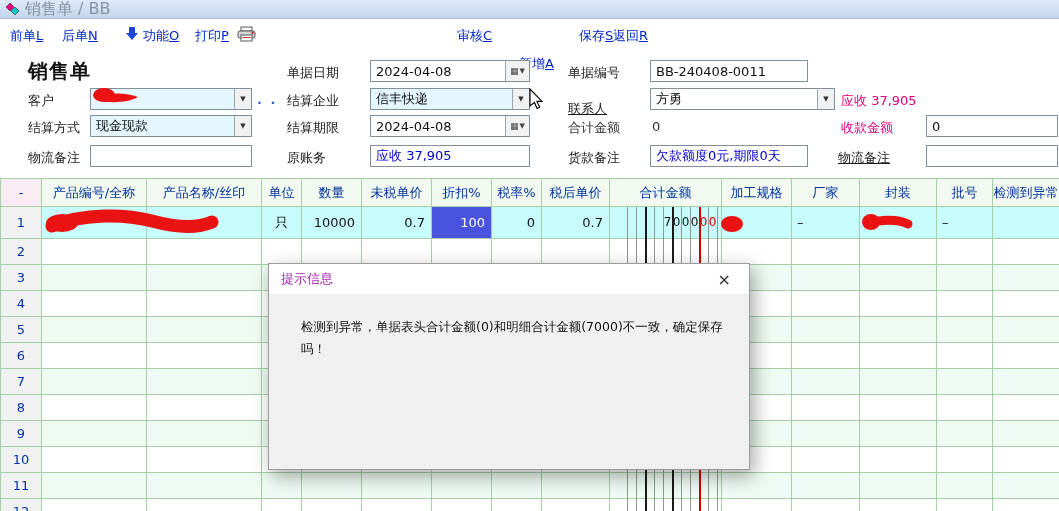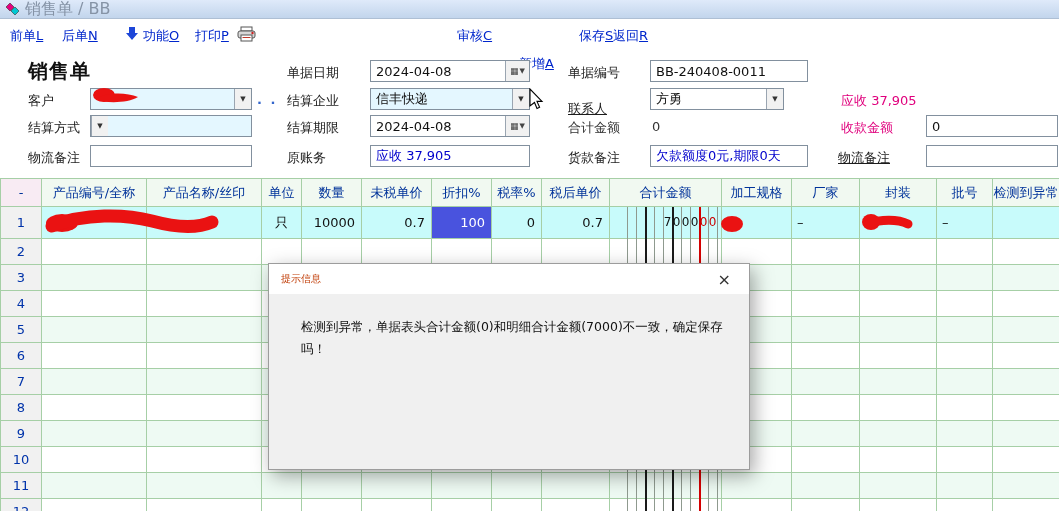--- a/index.html
+++ b/index.html
@@ -54,21 +54,21 @@
   .digit { position:absolute; width:9px; text-align:center; font-size:12px; color:#111; }
   .digit.red { color:#cc0000; }
 
   svg.overlay { pointer-events:none; }
 
   
   #dialog { left:268px; top:263px; width:482px; height:207px; background:#f0f0f0;
     border:1px solid #9c9c9c; box-shadow:4px 6px 18px rgba(0,0,0,.35); z-index:50; }
   #dialog .dtitlebar { height:30px; background:#fff; display:flex; align-items:center;
     padding:0 12px; }
-  #dialog .dtitle { font-size:10px; color:#c2410c; flex:1; }
+  #dialog .dtitle { font-size:13px; color:#a21caf; flex:1; }
   #dialog .dclose { font-size:16px; color:#333; cursor:pointer; padding:0 6px; }
   #dialog .dmsg { position:absolute; left:32px; top:52px; width:428px; font-size:12.5px;
     color:#111; line-height:1.75; }
 </style>
 </head>
 <body>
 
 <div id="screen">
 
   <div id="titlebar" class="abs">
@@ -113,30 +113,31 @@
     <span class="val"></span>
     <span class="combo-btn">▼</span>
   </div>
   <span class="abs" style="left:257px;top:92px;color:#3366cc;font-size:13px;font-weight:bold;letter-spacing:2px;">. .</span>
   <span class="abs lbl" style="left:287px;top:92px;">结算企业</span>
   <div class="abs field cyan" style="left:370px;top:88px;width:160px;height:22px;">
     <span class="val">信丰快递</span>
     <span class="combo-btn">▼</span>
   </div>
   <span class="abs lbl" style="left:568px;top:100px;text-decoration:underline;">联系人</span>
-  <div class="abs field" style="left:650px;top:88px;width:134px;height:22px;">
+  <div class="abs field" style="left:650px;top:88px;width:185px;height:22px;">
     <span class="val">方勇</span>
     <span class="combo-btn">▼</span>
   </div>
   <span class="abs lbl magenta" style="left:841px;top:92px;">
     <span>应收</span>&nbsp;<span>37,905</span>
   </span>
 
   <span class="abs lbl" style="left:28px;top:119px;">结算方式</span>
   <div class="abs field cyan" style="left:90px;top:115px;width:162px;height:22px;">
+    <span class="val">现金现款</span>
     <span class="combo-btn">▼</span>
   </div>
   <span class="abs lbl" style="left:287px;top:119px;">结算期限</span>
   <div class="abs field" style="left:370px;top:115px;width:160px;height:22px;">
     <span class="val">2024-04-08</span>
     <span class="date-btn">▦<span style="font-size:7px;">▼</span></span>
   </div>
   <span class="abs lbl" style="left:568px;top:119px;color:#333;">合计金额</span>
   <span class="abs lbl" style="left:652px;top:119px;color:#333;">0</span>
   <span class="abs lbl magenta" style="left:841px;top:119px;">收款金额</span>

